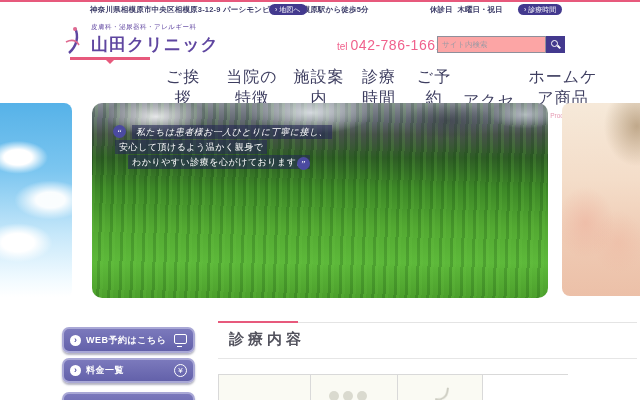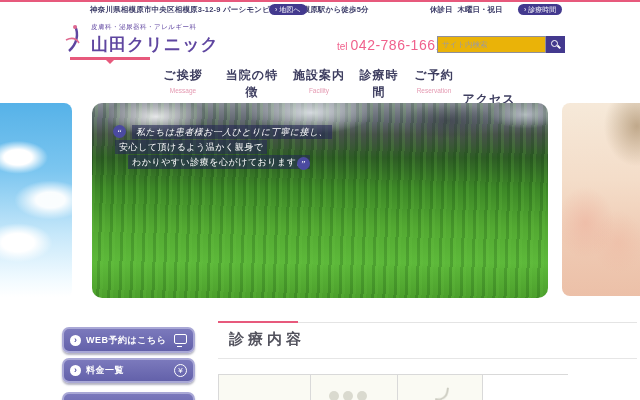--- a/index.html
+++ b/index.html
@@ -15,43 +15,43 @@
   .tb-address { position:absolute; left:90px; top:3px; font-size:7.5px; font-weight:700; color:#3c3c68; letter-spacing:.2px; }
   .tb-closed { position:absolute; left:430px; top:3px; font-size:7.5px; font-weight:700; color:#3c3c68; }
   .tb-closed .days { margin-left:5px; }
   .pill-btn { position:absolute; top:2px; height:11px; line-height:11px; background:#43398e; color:#fff;
               border-radius:6px; font-size:7px; padding:0 6px; cursor:pointer; white-space:nowrap; }
   .pill-btn .arr { margin-right:2px; font-size:7px; }
   .btn-map { left:269px; }
   .btn-hours { left:518px; }
 
   
-  .logo { position:absolute; left:63px; top:21px; display:flex; align-items:center; cursor:pointer; }
+  .logo { position:absolute; left:63px; top:21px; display:flex; align-items:flex-end; cursor:pointer; }
   .logo-mark { width:22px; height:30px; margin-right:6px; }
   .logo-text .depts { font-size:6.5px; color:#6248a2; letter-spacing:.5px; margin-top:2px; }
   .logo-text .name { font-size:17px; font-weight:700; color:#5f46a0; letter-spacing:1px; margin-top:1px; }
   .tel { position:absolute; left:337px; top:36px; color:#f0618c; white-space:nowrap; }
   .tel .tl { font-size:10px; margin-right:3px; }
   .tel .tn { font-size:14px; letter-spacing:.5px; }
   .search { position:absolute; left:437px; top:36px; width:128px; height:17px; display:flex; }
-  .search input { width:109px; height:17px; border:1px solid #8f8f9b; background:#eab308; font-size:7.5px;
+  .search input { width:109px; height:17px; border:1px solid #8f8f9b; background:#fca5a5; font-size:7.5px;
                   padding:0 4px; color:#333; outline:none; }
   .search input::placeholder { color:#9a9aa4; }
   .search .sbtn { width:19px; height:17px; background:#43398e; border:none; position:relative; cursor:pointer; }
   .icon-search { position:absolute; left:5px; top:4px; width:7px; height:7px; border:1.5px solid #fff; border-radius:50%; }
   .icon-search::after { content:""; position:absolute; width:4px; height:1.5px; background:#fff;
                         right:-3.5px; bottom:-1px; transform:rotate(45deg); }
 
   
   .nav { position:absolute; left:0; top:57px; width:640px; height:46px; }
   .nav-ind { position:absolute; left:70px; top:0; width:80px; height:3px; background:#e7597c; }
   .nav-ind::after { content:""; position:absolute; left:36px; top:3px; border-left:4px solid transparent;
                     border-right:4px solid transparent; border-top:4px solid #e7597c; }
   .nav-item { position:absolute; top:10px; text-align:center; cursor:pointer; }
-  .nav-item .lbl { font-size:12px; font-weight:700; color:#3e3e60; letter-spacing:1px; }
+  .nav-item .lbl { font-size:16px; font-weight:400; color:#3e3e60; letter-spacing:1px; }
   .nav-item .sub { font-size:6.5px; color:#e59ab2; margin-top:3px; }
   .nav-item.active .lbl { font-size:14px; color:#d8698c; font-weight:400; letter-spacing:1px; }
   .ni1{left:80px;width:60px;top:6px;} .ni2{left:158px;width:50px;} .ni3{left:220px;width:64px;}
   .ni4{left:292px;width:54px;} .ni5{left:354px;width:50px;} .ni6{left:414px;width:40px;}
   .ni7{left:462px;width:54px;margin-top:24px;} .ni8{left:524px;width:78px;}
 
   
   .hero { position:absolute; left:0; top:103px; width:640px; height:195px; }
   .hero-left { position:absolute; left:0; top:0; width:72px; height:194px; border-radius:0 8px 8px 0;
     background:
@@ -163,20 +163,24 @@
         <div class="sub">Consultation Hour</div>
     </div>
     <div class="nav-item ni6">
       <div class="lbl">ご予約</div>
         <div class="sub">Reservation</div>
     </div>
     <div class="nav-item ni7">
       <div class="lbl">アクセス</div>
         <div class="sub">Access</div>
     </div>
+    <div class="nav-item ni8">
+      <div class="lbl">ホームケア商品</div>
+        <div class="sub">Products</div>
+    </div>
   </div>
 
   <div class="hero">
     <div class="hero-left"></div>
     <div class="hero-main"></div>
     <div class="hero-right"></div>
     <span class="qbadge q-open">“</span>
     <div class="q-line ql1"><span class="strip">私たちは患者様お一人ひとりに丁寧に接し、</span></div>
     <div class="q-line ql2"><span class="strip">安心して頂けるよう温かく親身で</span></div>
     <div class="q-line ql3"><span class="strip">わかりやすい診療を心がけております。</span></div>

